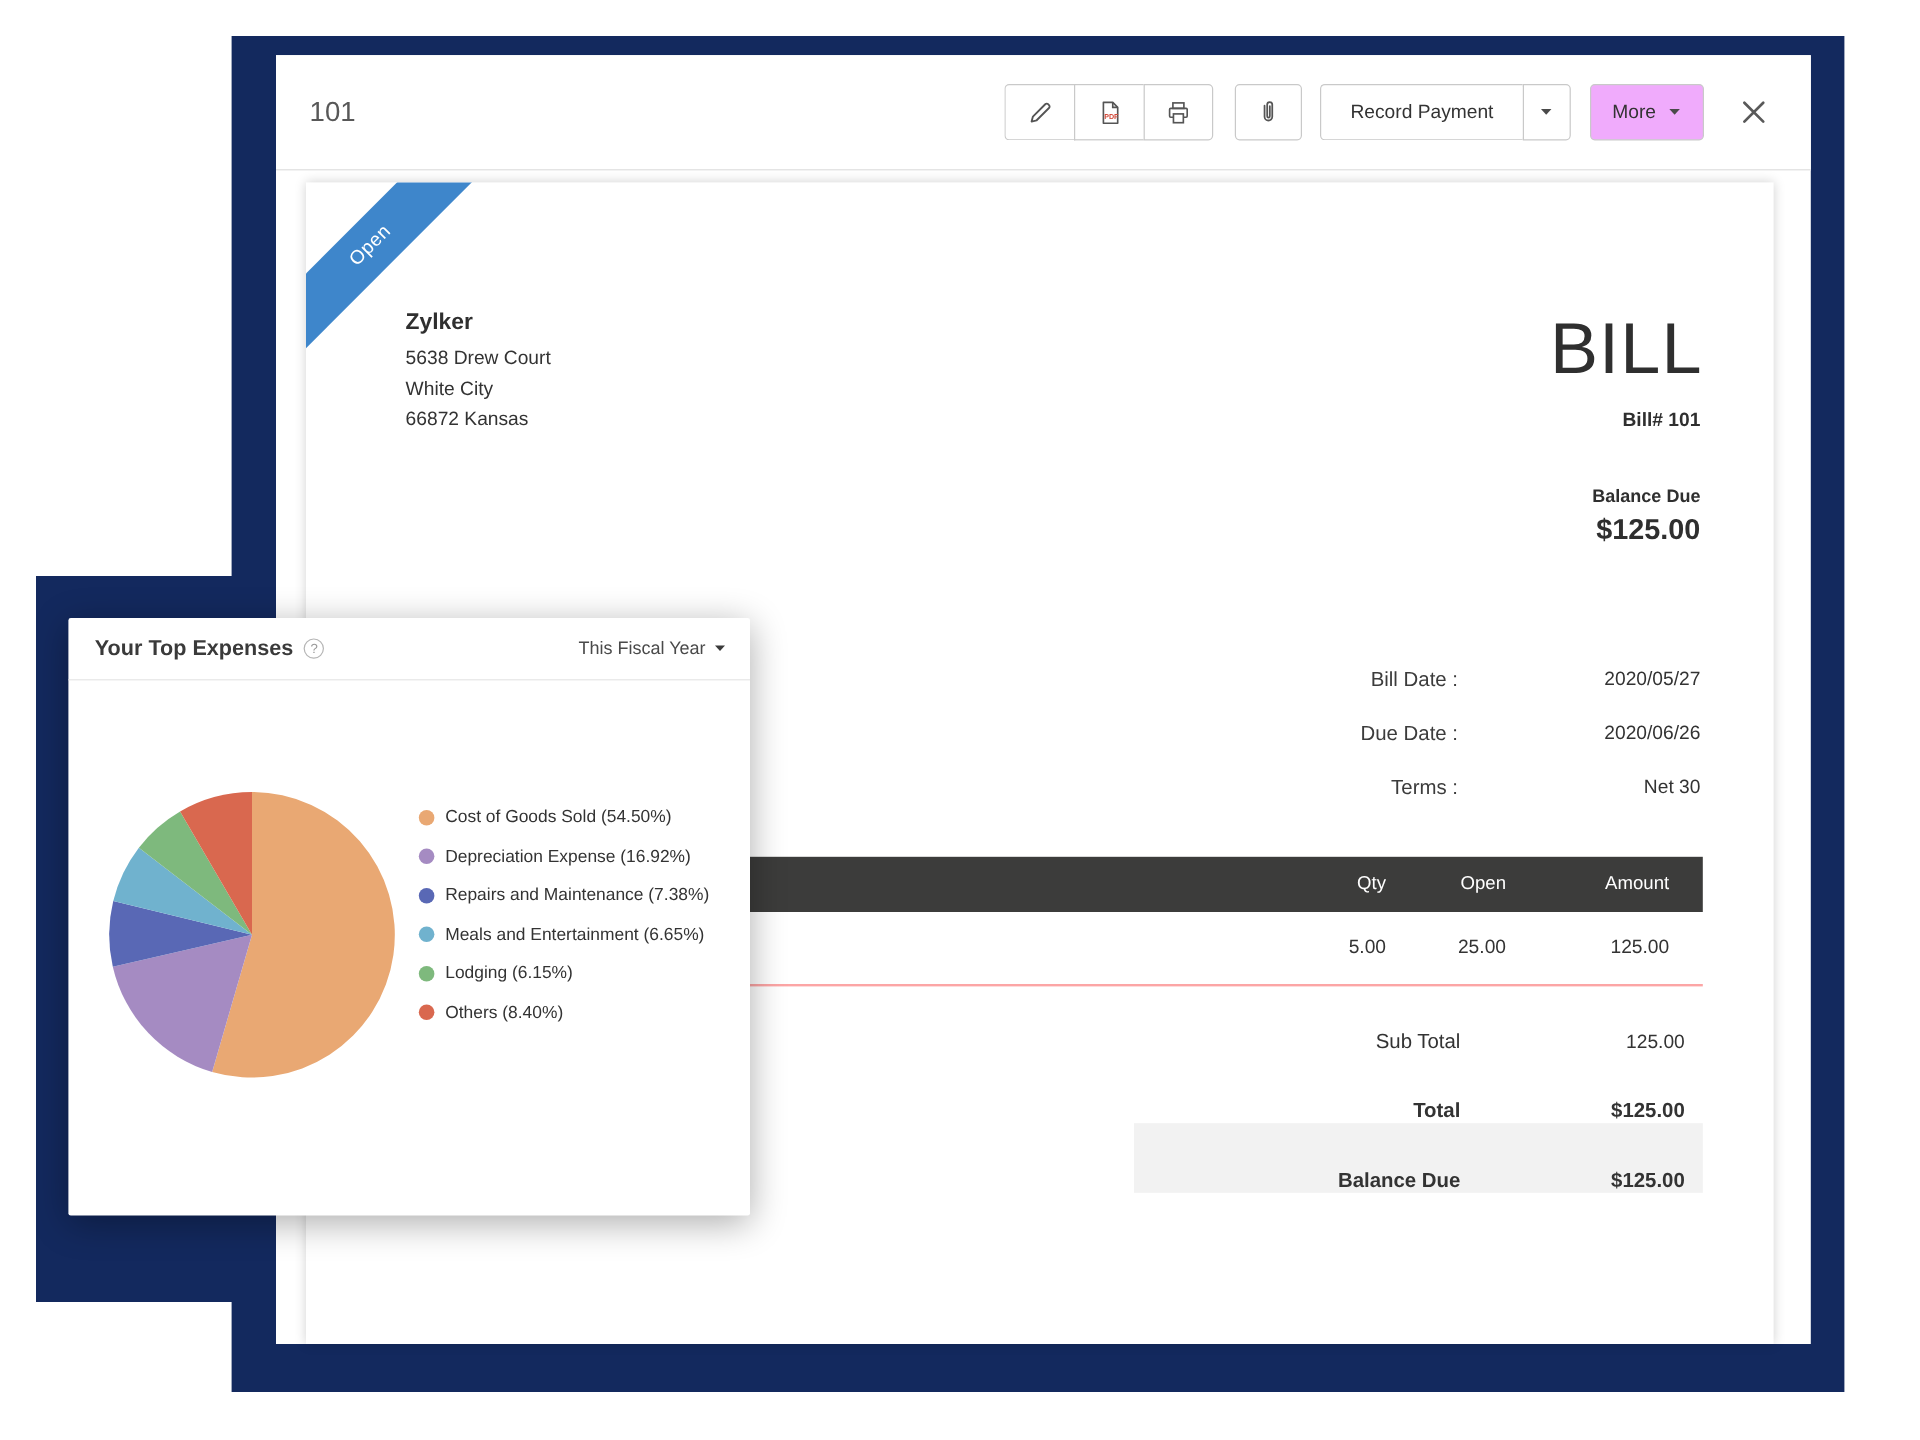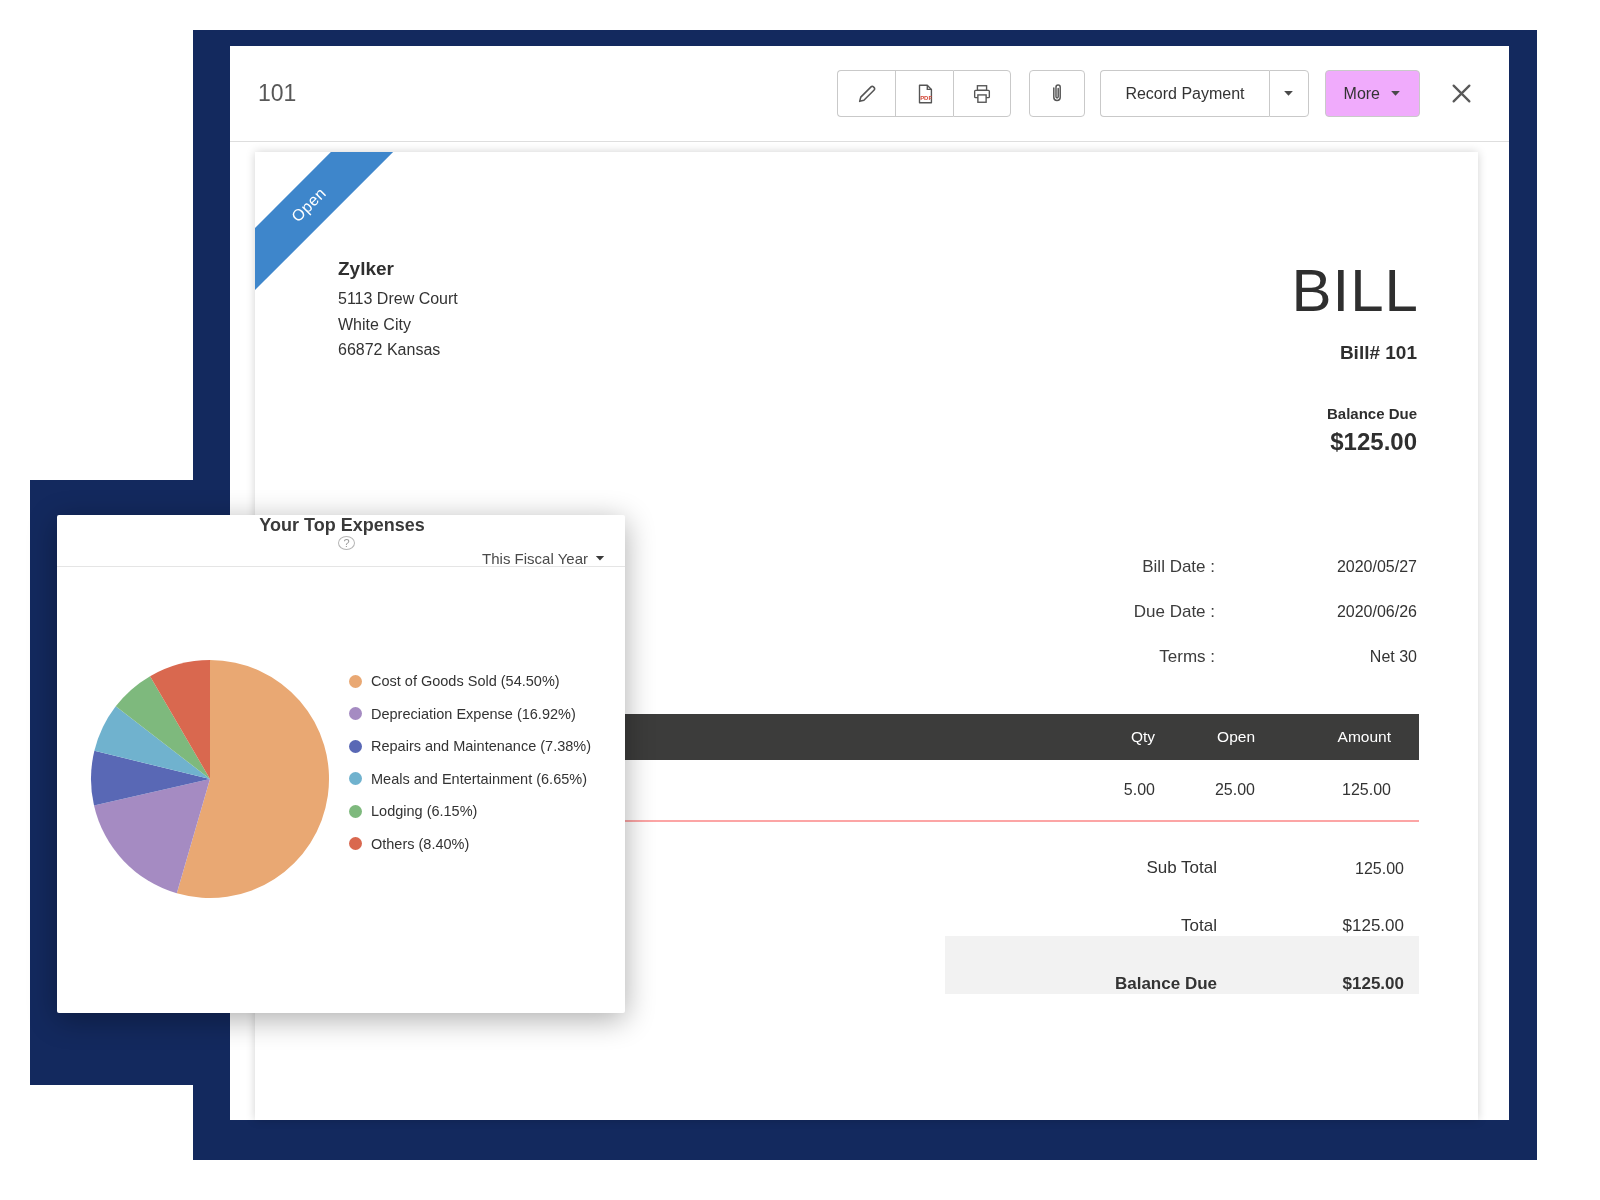--- a/index.html
+++ b/index.html
@@ -45,21 +45,21 @@
          box-shadow:0 0 9px rgba(0,0,0,0.18);}
   .ribbon-wrap{position:absolute;left:0;top:0;width:170px;height:170px;overflow:hidden;}
   .ribbon{position:absolute;left:-66px;top:31px;width:240px;height:44px;line-height:44px;text-align:center;
           background:var(--ribbon-blue);color:#fff;font-size:16px;font-weight:500;letter-spacing:.5px;
           transform:rotate(-45deg);}
   .vendor{position:absolute;left:83px;top:106px;}
   .vendor-name{font-size:19px;font-weight:700;margin-bottom:6px;color:#2f2f2f;}
   .vendor-line{font-size:16px;line-height:25.5px;color:#333;}
   .bill-heading{position:absolute;right:59px;top:108px;font-size:60px;line-height:62px;color:#2f2f2f;
                 letter-spacing:1px;}
-  .bill-number{position:absolute;right:61px;top:190px;font-size:19px;font-weight:700;color:#2f2f2f;}
+  .bill-number{position:absolute;right:61px;top:190px;font-size:16px;font-weight:700;color:#2f2f2f;}
   .balance-label{position:absolute;right:61px;top:253px;font-size:15px;font-weight:700;color:#2f2f2f;}
   .balance-amount{position:absolute;right:61px;top:276px;font-size:24px;font-weight:700;color:#2f2f2f;}
   .meta{position:absolute;right:61px;top:392px;}
   .meta-row{display:flex;width:520px;height:45px;align-items:center;justify-content:flex-end;}
   .meta-label{flex:1;text-align:right;font-size:17px;color:#3c3c3c;}
   .meta-value{width:202px;text-align:right;font-size:16px;color:#333;}
 
   .items{position:absolute;left:60px;top:562px;width:1104px;}
   .items-head{display:flex;align-items:center;height:46px;background:var(--table-header-bg);color:#fff;
               font-size:15.5px;padding-right:28px;}
@@ -69,28 +69,28 @@
   .cell-amount{width:136px;text-align:right;}
   .item-row{display:flex;align-items:center;height:62px;font-size:16px;color:#333;padding-right:28px;
             border-bottom:2px solid #fca5a5;}
 
   .totals{position:absolute;right:59px;top:672px;width:474px;}
   .totals-row{display:flex;align-items:flex-end;}
   .totals-row .t-label{flex:1;text-align:right;font-size:17px;color:#333;}
   .totals-row .t-value{width:202px;text-align:right;font-size:16px;color:#333;padding-right:15px;}
   .row-subtotal{height:54px;}
   .row-total{height:58px;}
-  .row-total .t-label,.row-total .t-value{font-weight:400;font-size:17px;}
+  .row-total .t-label,.row-total .t-value{font-weight:700;font-size:17px;}
   .row-balance{height:58px;background:var(--highlight-row-bg);}
   .row-balance .t-label,.row-balance .t-value{font-weight:700;font-size:17px;}
 
   
   .card{position:absolute;left:57px;top:515px;width:568px;height:498px;background:#fff;z-index:5;
         box-shadow:0 6px 30px rgba(0,0,0,0.33);border-radius:2px;}
-  .card-head{display:flex;align-items:center;height:52px;padding:0 20px 0 22px;border-bottom:1px solid #e5e5e5;flex-direction:column;}
+  .card-head{display:flex;align-items:center;height:52px;padding:0 20px 0 22px;border-bottom:1px solid #e5e5e5;}
   .card-title{font-size:18px;font-weight:700;color:#3a3a3a;}
   .help-icon{width:17px;height:17px;border:1px solid #b5b5b5;border-radius:50%;display:inline-flex;
              align-items:center;justify-content:center;font-size:11px;color:#999;margin-left:9px;cursor:pointer;}
   .period{margin-left:auto;display:flex;align-items:center;gap:7px;font-size:15px;color:#4a4a4a;cursor:pointer;}
   .pie{position:absolute;left:23px;top:134px;}
   .legend{position:absolute;left:292px;top:150px;list-style:none;margin:0;padding:0;}
   .legend li{display:flex;align-items:center;gap:9px;height:32.5px;}
   .dot{width:13px;height:13px;border-radius:50%;flex:0 0 13px;}
   .legend-text{font-size:14.5px;color:#333;}
 </style>
@@ -161,21 +161,21 @@
     </div>
 
     <div class="paper">
 
       <div class="ribbon-wrap">
         <div class="ribbon">Open</div>
       </div>
 
       <div class="vendor">
         <div class="vendor-name">Zylker</div>
-        <div class="vendor-line">5113 Drew Court</div>
+        <div class="vendor-line">5638 Drew Court</div>
         <div class="vendor-line">White City</div>
         <div class="vendor-line">66872 Kansas</div>
       </div>
 
       <div class="bill-heading">BILL</div>
       <div class="bill-number">Bill# 101</div>
       <div class="balance-label">Balance Due</div>
       <div class="balance-amount">$125.00</div>
 
       <div class="meta">

